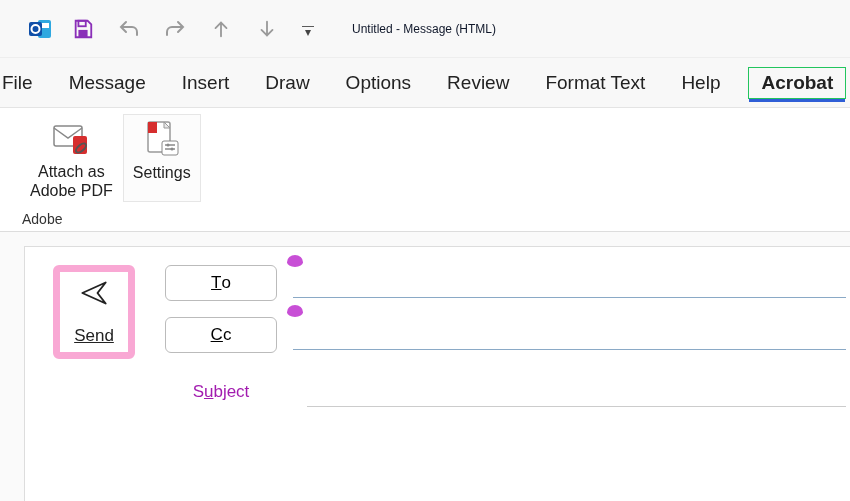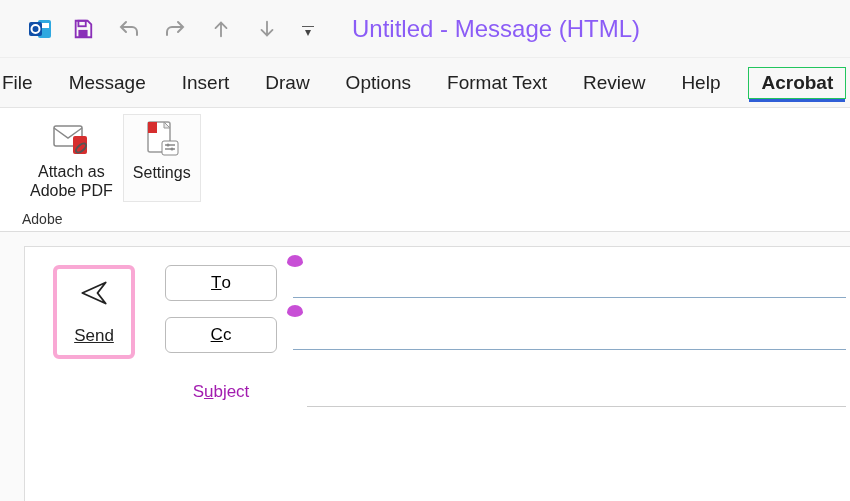--- a/index.html
+++ b/index.html
@@ -33,22 +33,22 @@
     font-size: 12px;
     color: #444;
     display:flex;
     flex-direction:column;
     align-items:center;
     line-height:6px;
     padding:4px;
   }
   .title-text {
     margin-left: 18px;
-    font-size: 24px;
-    color: #8b5cf6;
+    font-size: 12px;
+    color: #0f172a;
   }
   
   .tabstrip {
     display: flex;
     align-items: center;
     height: 50px;
     background: #f8f8f8;
     gap: 32px;
     font-size: 19px;
     border-bottom: 1px solid #e4e4e4;
@@ -132,21 +132,21 @@
     border-top: 1px solid #ddd;
     border-left: 1px solid #ddd;
     width: 100%;
     height: 100%;
     padding: 18px 0 0 28px;
     display:flex;
     gap: 30px;
   }
   .send-box {
     width: 82px; height: 94px;
-    border: 4px solid #f9a8d4;
+    border: 7px solid #f9a8d4;
     border-radius: 6px;
     display:flex;
     flex-direction:column;
     align-items:center;
     justify-content:center;
     gap:14px;
     cursor:pointer;
     font-size: 17px;
   }
   .send-box .underline { text-decoration: underline; }
@@ -249,22 +249,22 @@
   </span>
   <span class="title-text">Untitled  -  Message (HTML)</span>
 </div>
 
 <div class="tabstrip">
   <div class="tab">File</div>
   <div class="tab">Message</div>
   <div class="tab">Insert</div>
   <div class="tab">Draw</div>
   <div class="tab">Options</div>
+  <div class="tab">Review</div>
   <div class="tab">Format Text</div>
-  <div class="tab">Review</div>
   <div class="tab">Help</div>
   <div class="tab active highlighted">Acrobat</div>
 </div>
 
 <div class="ribbon">
   <div class="ribbon-group">
     <div class="ribbon-buttons">
       <div class="ribbon-btn">
         <span class="big-icon">
           <svg viewBox="0 0 40 40" width="40" height="40">

